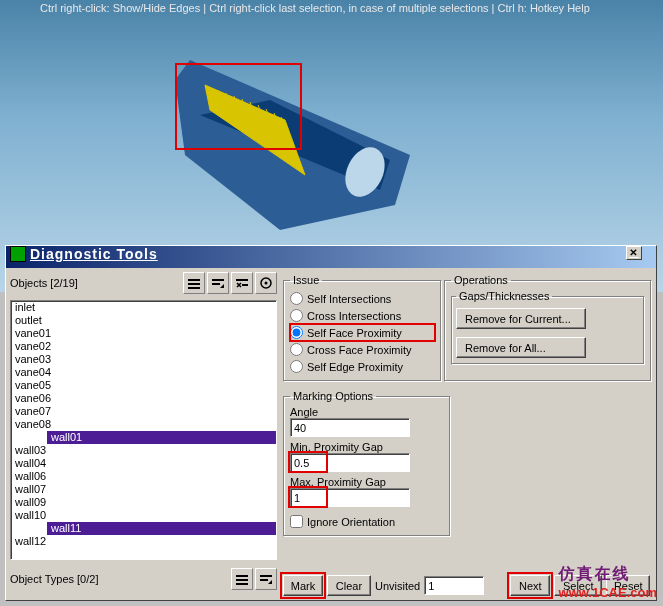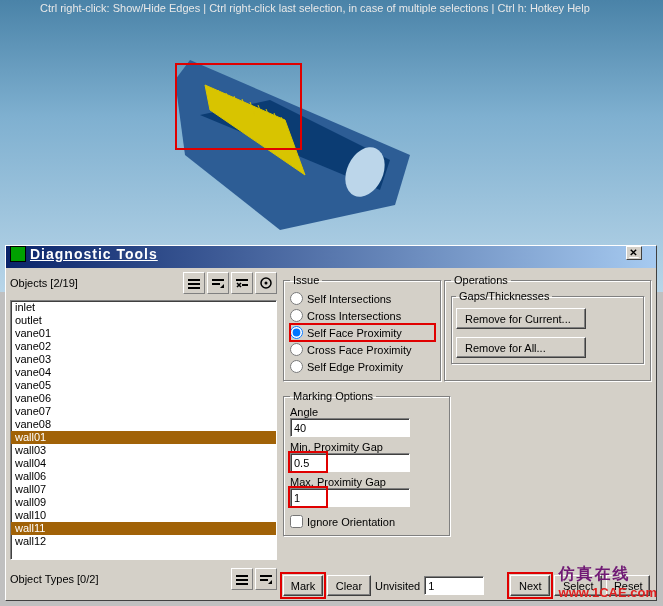--- a/index.html
+++ b/index.html
@@ -97,21 +97,21 @@
   .listbox {
     background:#fff;
     border-top:1px solid #808080; border-left:1px solid #808080;
     border-right:1px solid #fff; border-bottom:1px solid #fff;
     box-shadow: inset 1px 1px 0 #404040;
     overflow:hidden;
     font-size:11px;
     margin-top:4px;
   }
   .listitem { padding:0 4px; line-height:13px; height:13px; white-space:nowrap; }
-  .listitem.sel { background:#a16207; color:#fff; }
+  .listitem.sel { background:#4c1d95; color:#fff;margin-left:36px; }
   fieldset {
     border:1px solid #808080;
     border-top-color:#808080;
     border-left-color:#808080;
     border-right-color:#fff;
     border-bottom-color:#fff;
     box-shadow: inset -1px -1px 0 #808080, inset 1px 1px 0 #fff;
     padding: 4px 6px 6px 6px;
     margin: 2px 0 6px 0;
     font-size:11px;

